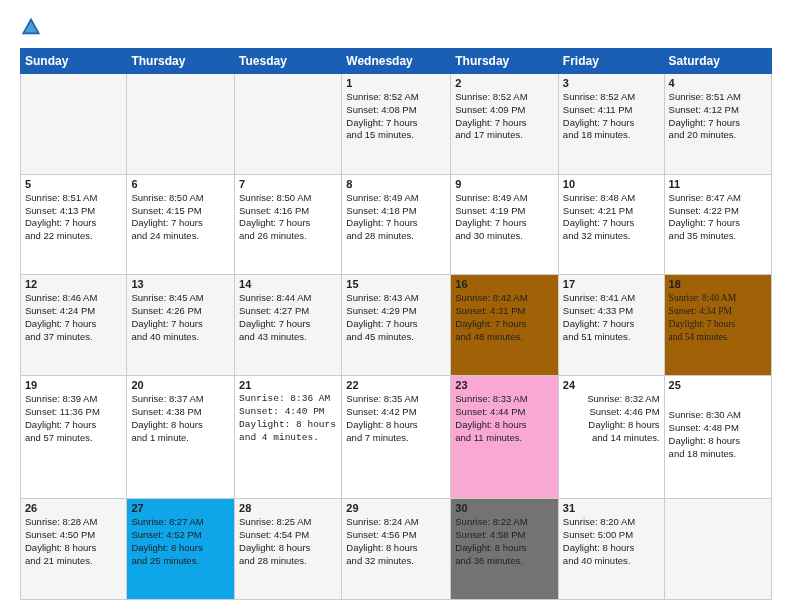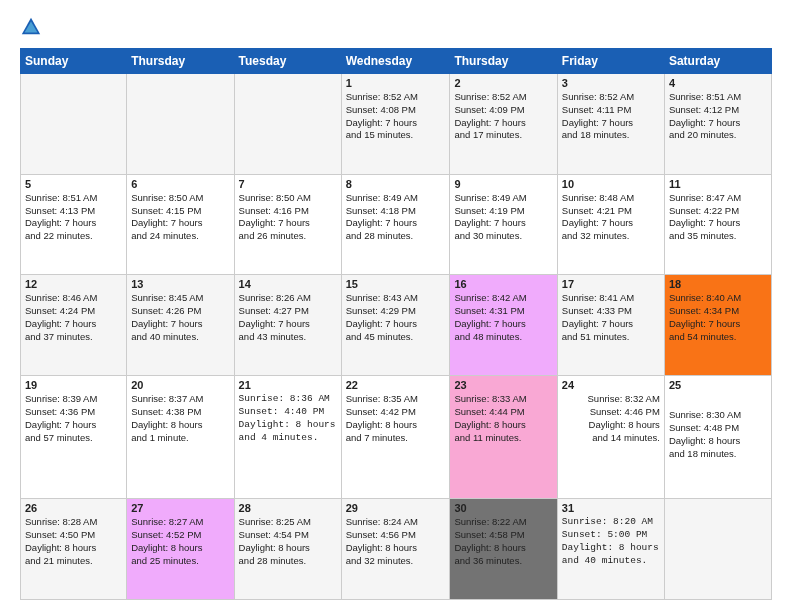--- a/index.html
+++ b/index.html
@@ -233,59 +233,59 @@
           </td>
           <td style="background: rgb(245, 245, 245);">
             <span class="day-number">13</span>
             <div class="day-info" style="white-space: pre-line;">Sunrise: 8:45 AM
 Sunset: 4:26 PM
 Daylight: 7 hours
 and 40 minutes.</div>
           </td>
           <td style="background: rgb(245, 245, 245);">
             <span class="day-number">14</span>
-            <div class="day-info" style="white-space: pre-line;">Sunrise: 8:26 AM
+            <div class="day-info" style="white-space: pre-line;">Sunrise: 8:44 AM
 Sunset: 4:27 PM
 Daylight: 7 hours
 and 43 minutes.</div>
           </td>
           <td style="background: rgb(245, 245, 245);">
             <span class="day-number">15</span>
             <div class="day-info" style="white-space: pre-line;">Sunrise: 8:43 AM
 Sunset: 4:29 PM
 Daylight: 7 hours
 and 45 minutes.</div>
           </td>
-          <td style="background: #f0abfc;">
+          <td style="background: #a16207;">
             <span class="day-number">16</span>
             <div class="day-info" style="white-space: pre-line;">Sunrise: 8:42 AM
 Sunset: 4:31 PM
 Daylight: 7 hours
 and 48 minutes.</div>
           </td>
           <td style="background: rgb(245, 245, 245);">
             <span class="day-number">17</span>
             <div class="day-info" style="white-space: pre-line;">Sunrise: 8:41 AM
 Sunset: 4:33 PM
 Daylight: 7 hours
 and 51 minutes.</div>
           </td>
-          <td style="background: #f97316;">
+          <td style="background: #a16207;">
             <span class="day-number">18</span>
-            <div class="day-info" style="white-space: pre-line;">Sunrise: 8:40 AM
+            <div class="day-info" style="white-space: pre-line; font-family: Liberation Serif, serif;">Sunrise: 8:40 AM
 Sunset: 4:34 PM
 Daylight: 7 hours
 and 54 minutes.</div>
           </td>
         </tr>
         <tr>
           <td style="background: rgb(255, 255, 255);">
             <span class="day-number">19</span>
             <div class="day-info" style="white-space: pre-line;">Sunrise: 8:39 AM
-Sunset: 4:36 PM
+Sunset: 11:36 PM
 Daylight: 7 hours
 and 57 minutes.</div>
           </td>
           <td style="background: rgb(255, 255, 255);">
             <span class="day-number">20</span>
             <div class="day-info" style="white-space: pre-line;">Sunrise: 8:37 AM
 Sunset: 4:38 PM
 Daylight: 8 hours
 and 1 minute.</div>
           </td>
@@ -326,21 +326,21 @@
           </td>
         </tr>
         <tr>
           <td style="background: rgb(245, 245, 245);">
             <span class="day-number">26</span>
             <div class="day-info" style="white-space: pre-line;">Sunrise: 8:28 AM
 Sunset: 4:50 PM
 Daylight: 8 hours
 and 21 minutes.</div>
           </td>
-          <td style="background: #f0abfc; margin-top: 24px;">
+          <td style="background: #0ea5e9; margin-top: 24px;">
             <span class="day-number">27</span>
             <div class="day-info" style="white-space: pre-line;">Sunrise: 8:27 AM
 Sunset: 4:52 PM
 Daylight: 8 hours
 and 25 minutes.</div>
           </td>
           <td style="background: rgb(245, 245, 245);">
             <span class="day-number">28</span>
             <div class="day-info" style="white-space: pre-line;">Sunrise: 8:25 AM
 Sunset: 4:54 PM
@@ -356,21 +356,21 @@
           </td>
           <td style="background: #737373;">
             <span class="day-number">30</span>
             <div class="day-info" style="white-space: pre-line;">Sunrise: 8:22 AM
 Sunset: 4:58 PM
 Daylight: 8 hours
 and 36 minutes.</div>
           </td>
           <td style="background: rgb(245, 245, 245);">
             <span class="day-number">31</span>
-            <div class="day-info" style="white-space: pre-line; font-family: Liberation Mono, monospace;">Sunrise: 8:20 AM
+            <div class="day-info" style="white-space: pre-line;">Sunrise: 8:20 AM
 Sunset: 5:00 PM
 Daylight: 8 hours
 and 40 minutes.</div>
           </td>
           <td class="empty-cell"></td>
         </tr>
       </tbody>
   </table>
 </div>
 

